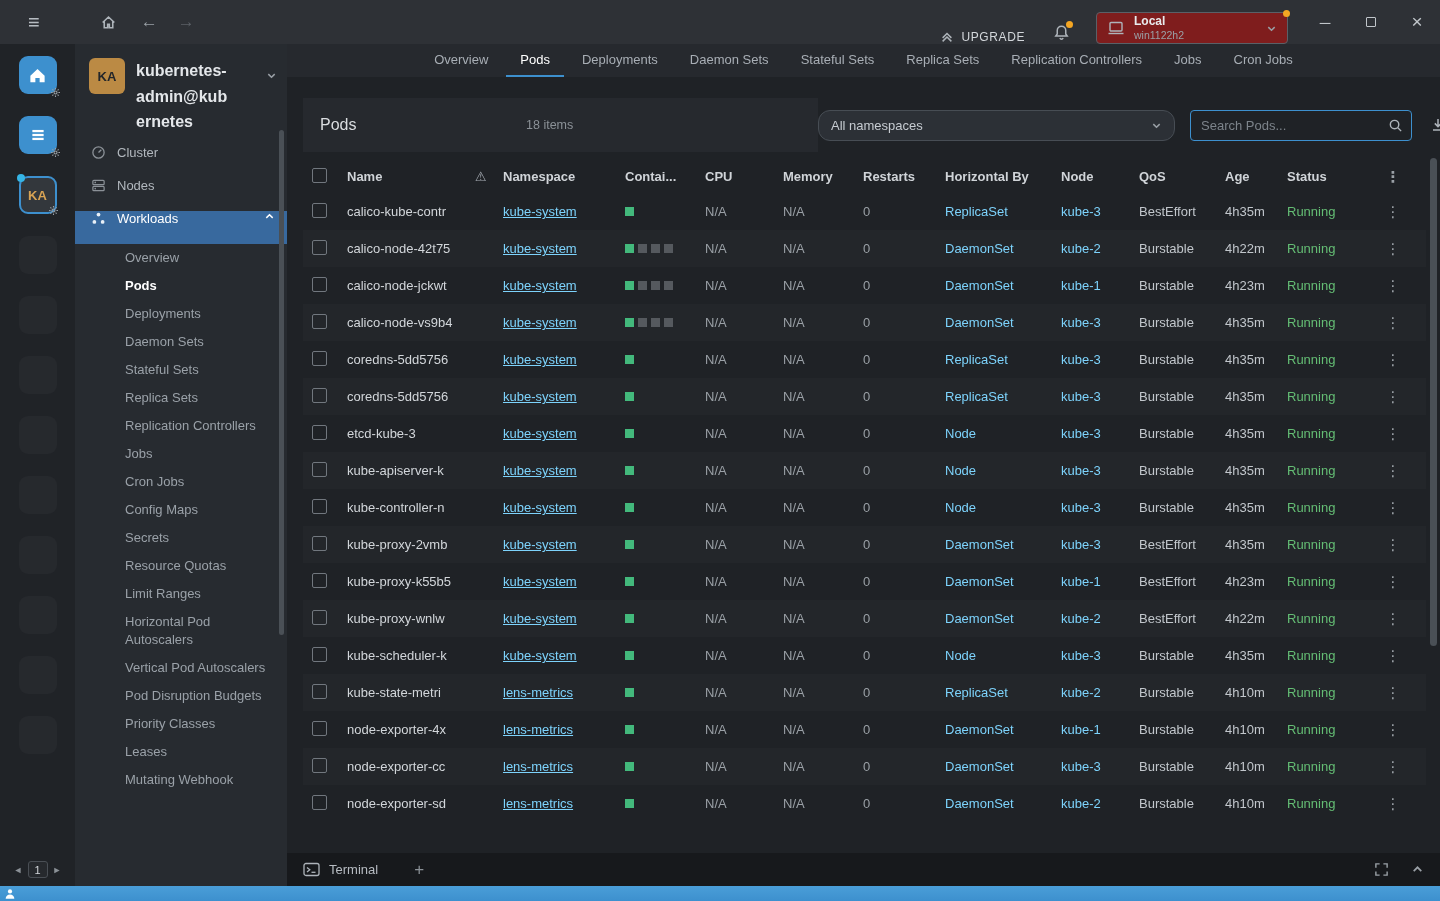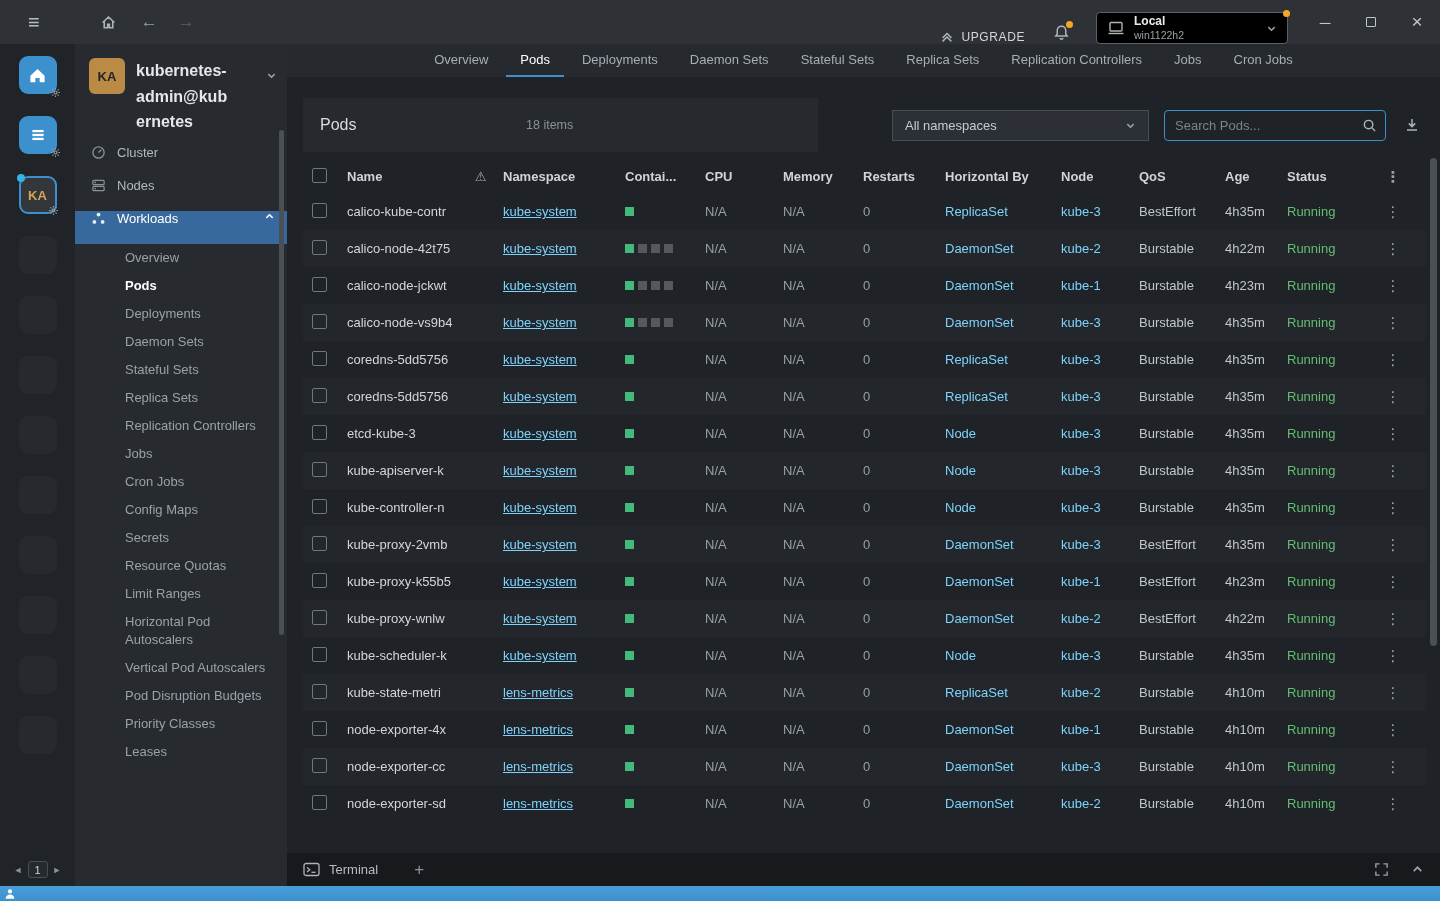--- a/index.html
+++ b/index.html
@@ -12,21 +12,21 @@
 .hamburger{margin-left:28px;font-size:20px;color:#b6bcc2;cursor:pointer;line-height:1}
 .home-btn{margin-left:60px;cursor:pointer}
 .nav-arrow{font-size:17px;cursor:pointer}
 .back{margin-left:24px;color:#9aa0a6}
 .fwd{margin-left:20px;color:#5b6066}
 .tb-right{margin-left:auto;display:flex;align-items:flex-end}
 .upgrade{display:flex;align-items:center;gap:7px;color:#d3d7db;font-size:12px;letter-spacing:.6px;cursor:pointer}
 .bell-wrap{position:relative;margin-left:28px;cursor:pointer}
 .dot{position:absolute;width:7px;height:7px;border-radius:50%;background:#f5a623}
 .bell-dot{top:-3px;right:-3px}
-.cluster-sel{margin-left:26px;width:192px;height:32px;background:#000000;border:1px solid #5a6067;border-radius:4px;display:flex;align-items:center;padding:0 10px;position:relative;cursor:pointer}
+.cluster-sel{margin-left:26px;width:192px;height:32px;background:#7f1d1d;border:1px solid #5a6067;border-radius:4px;display:flex;align-items:center;padding:0 10px;position:relative;cursor:pointer}
 .sel-dot{top:-3px;right:-3px}
 .cs-text{margin-left:9px;line-height:1.15}
 .cs-title{font-size:12px;font-weight:bold;color:#e8eaec}
 .cs-sub{font-size:10.5px;color:#9aa0a6}
 .cs-chev{margin-left:auto;color:#9aa0a6}
 .win-controls{display:flex;align-items:center;margin-left:14px}
 .win-btn{width:46px;height:44px;display:flex;align-items:center;justify-content:center;color:#c0c5ca;font-size:15px;cursor:pointer}
 .win-btn.close{font-size:19px}
 .max-box{width:10px;height:10px;border:1.2px solid #c0c5ca;border-radius:1px;display:inline-block}
 
@@ -58,21 +58,21 @@
 .side-sub.selected{color:#fff;font-weight:bold}
 
 .main{flex:1;display:flex;flex-direction:column;position:relative;background:#1f2226;min-width:0}
 .tabbar{height:33px;background:#26292e;display:flex;justify-content:center;gap:4px;flex:none}
 .tab{padding:0 14px;display:flex;align-items:center;color:#a8aeb5;font-size:13px;border-bottom:2.5px solid transparent;cursor:pointer}
 .tab.active{color:#fff;border-bottom-color:#3d90ce}
 .toolbar{display:flex;align-items:center;padding:21px 20px 0 16px;flex:none}
 .title-panel{width:515px;height:54px;background:#26292e;display:flex;align-items:center;padding-left:17px;flex:none}
 .page-title{font-size:16px;color:#dadde0;width:206px}
 .items-count{font-size:12.5px;color:#8b9197}
-.ns-select{margin-left:auto;width:257px;height:31px;background:#2c3036;border:1px solid #474d54;border-radius:0;display:flex;align-items:center;padding:0 12px;color:#c6cbd1;cursor:pointer;flex:none}
+.ns-select{margin-left:auto;width:357px;height:31px;background:#2c3036;border:1px solid #474d54;border-radius:12px;display:flex;align-items:center;padding:0 12px;color:#c6cbd1;cursor:pointer;flex:none}
 .ns-chev{margin-left:auto;color:#9aa0a6}
 .search-box{margin-left:15px;width:222px;height:31px;border:1px solid #3d90ce;border-radius:4px;display:flex;align-items:center;padding:0 8px 0 10px;background:#1f2226;flex:none}
 .search-box input{flex:1;background:transparent;border:none;outline:none;color:#d3d7db;font-size:13px;font-family:inherit;min-width:0}
 .search-box input::placeholder{color:#7c838a}
 .dl-btn{margin-left:18px;color:#aeb4ba;cursor:pointer}
 
 .table{flex:1;display:flex;flex-direction:column;padding:8px 14px 0 16px;min-height:0}
 .tgrid{display:grid;grid-template-columns:44px 128px 28px 122px 80px 78px 80px 82px 116px 78px 86px 62px 86px 40px;align-items:center}
 .thead{height:33px;color:#d0d4d8;font-weight:bold;font-size:13px;flex:none}
 .tbody{overflow:hidden}
@@ -283,20 +283,21 @@
         <div class="side-sub">Cron Jobs</div>
         <div class="side-sub">Config Maps</div>
         <div class="side-sub">Secrets</div>
         <div class="side-sub">Resource Quotas</div>
         <div class="side-sub">Limit Ranges</div>
         <div class="side-sub">Horizontal Pod Autoscalers</div>
         <div class="side-sub">Vertical Pod Autoscalers</div>
         <div class="side-sub">Pod Disruption Budgets</div>
         <div class="side-sub">Priority Classes</div>
         <div class="side-sub">Leases</div>
+        <div class="side-sub">Mutating Webhook</div>
       </div>
     <div class="side-scroll"></div>
   </div>
 
   <div class="main">
     <div class="tabbar" id="tab-bar">
         <div class="tab">Overview</div>
         <div class="tab active">Pods</div>
         <div class="tab">Deployments</div>
         <div class="tab">Daemon Sets</div>

